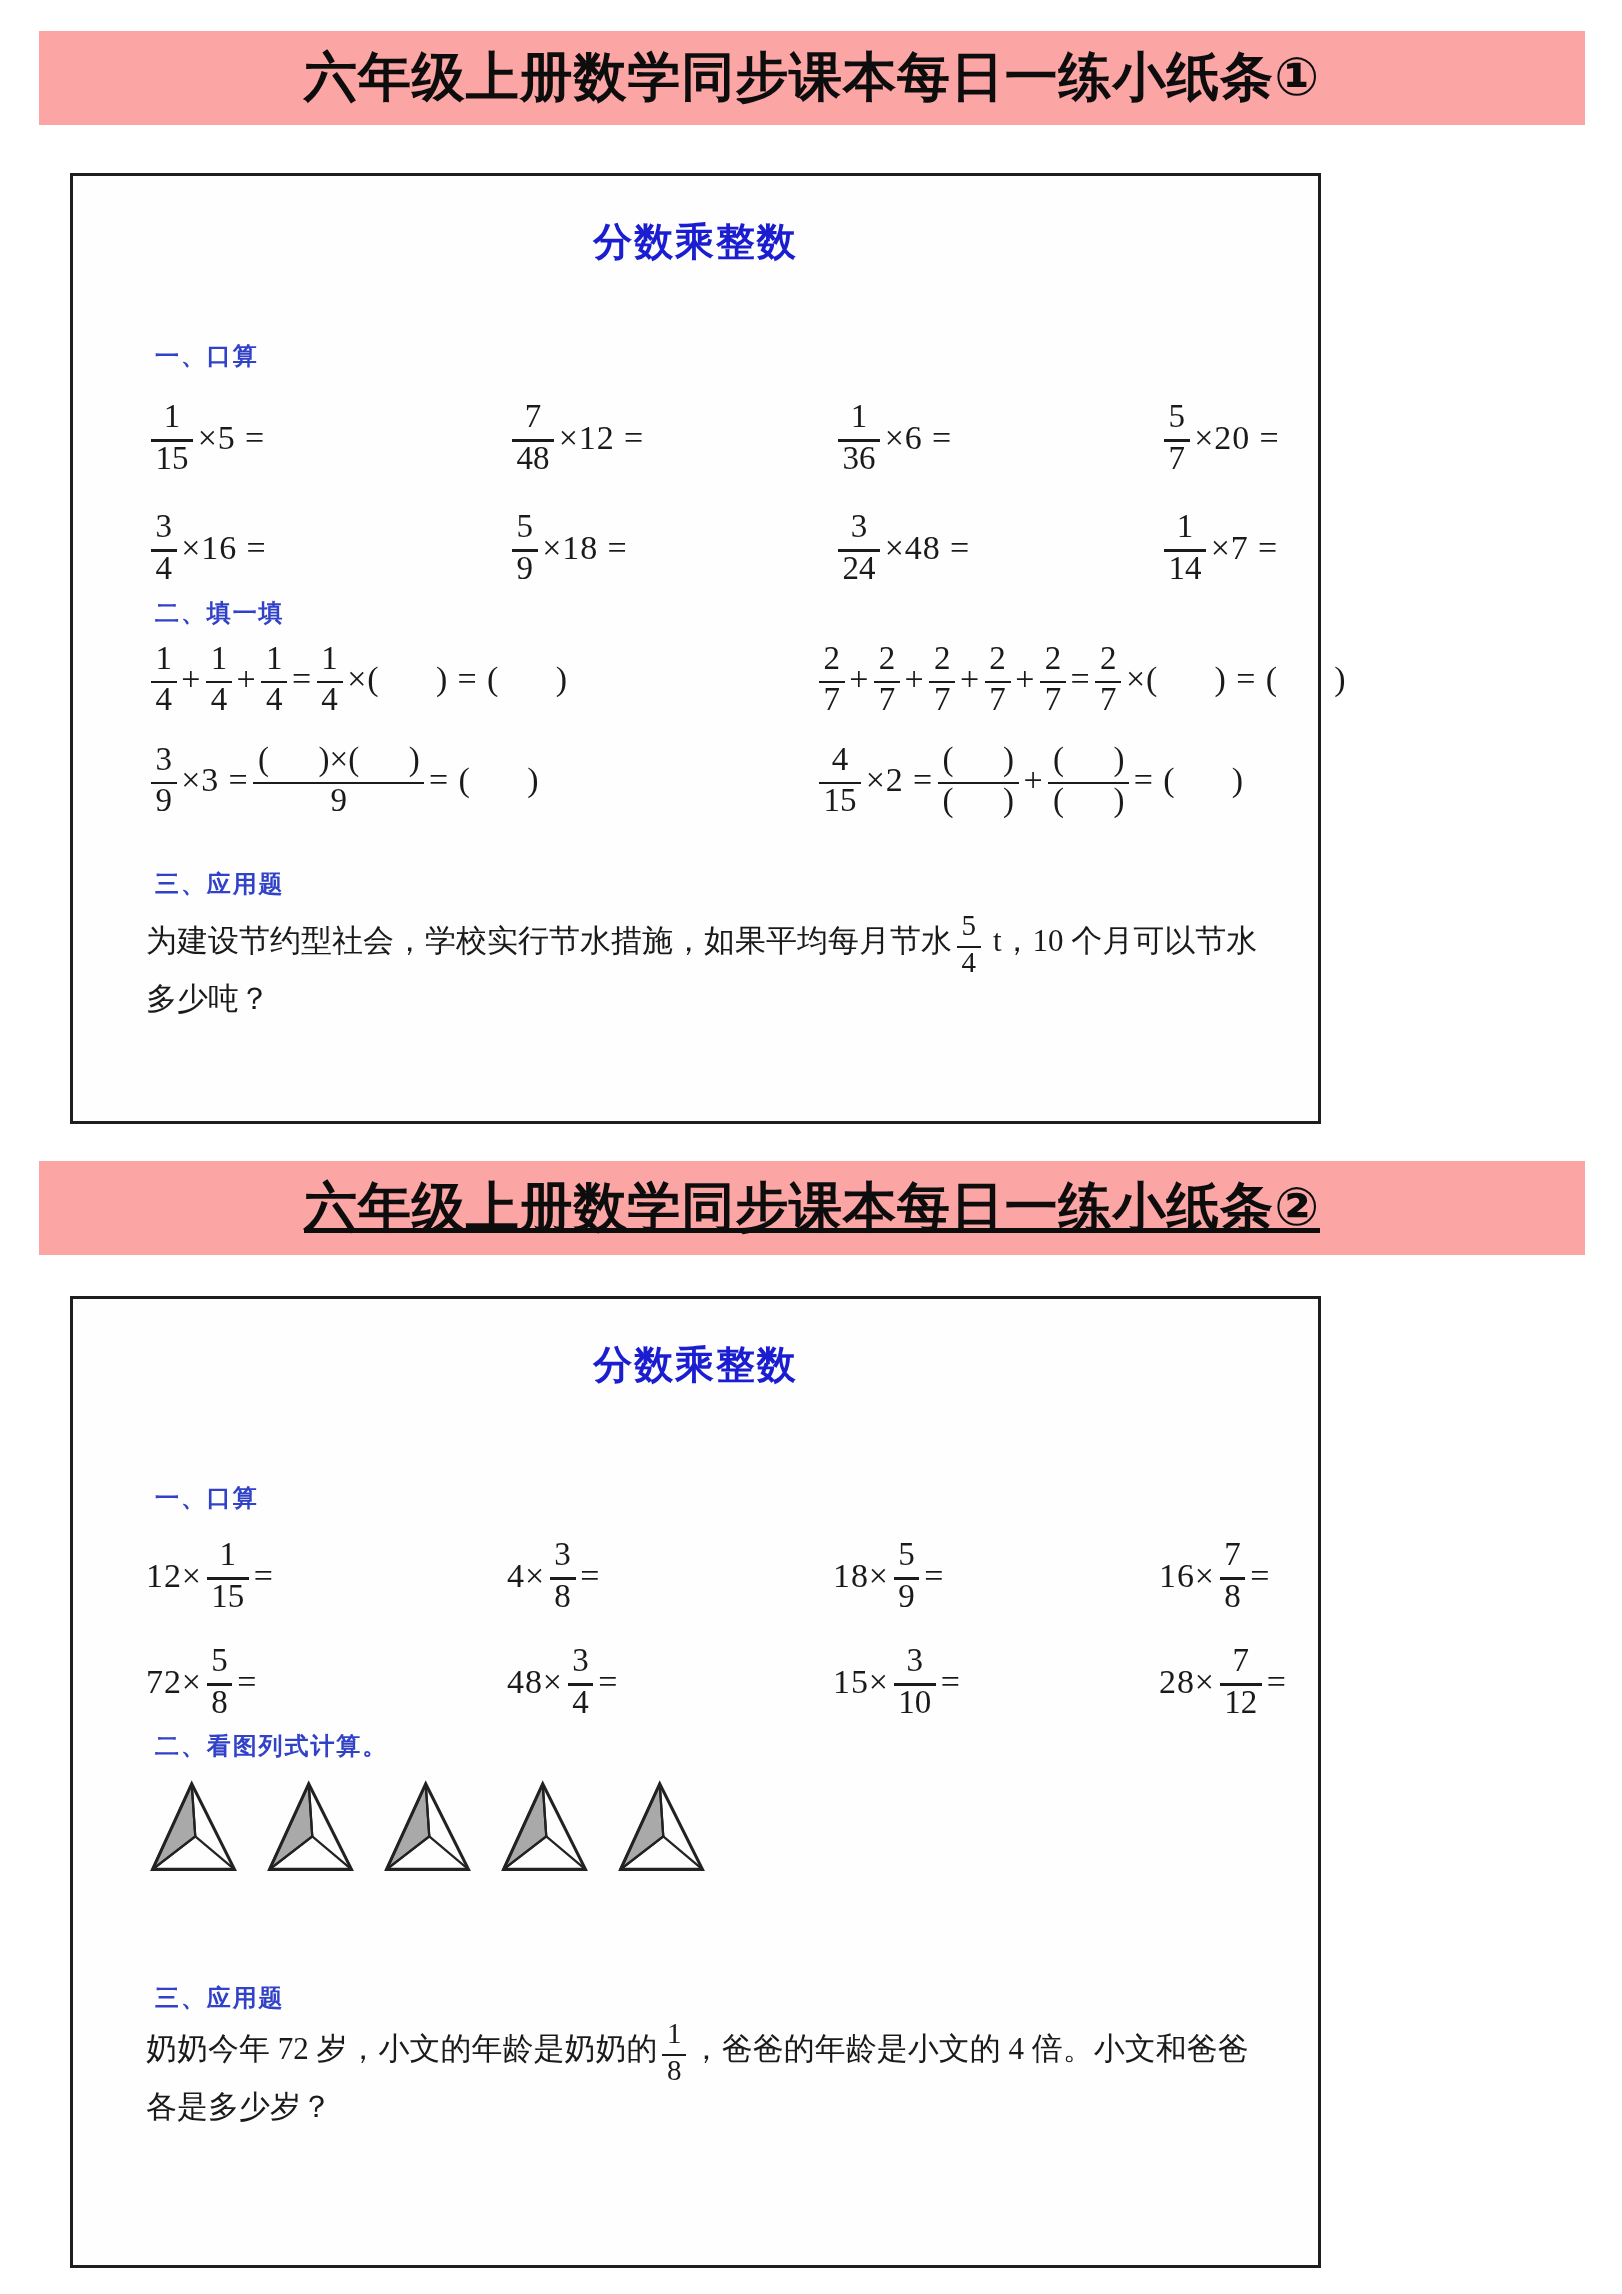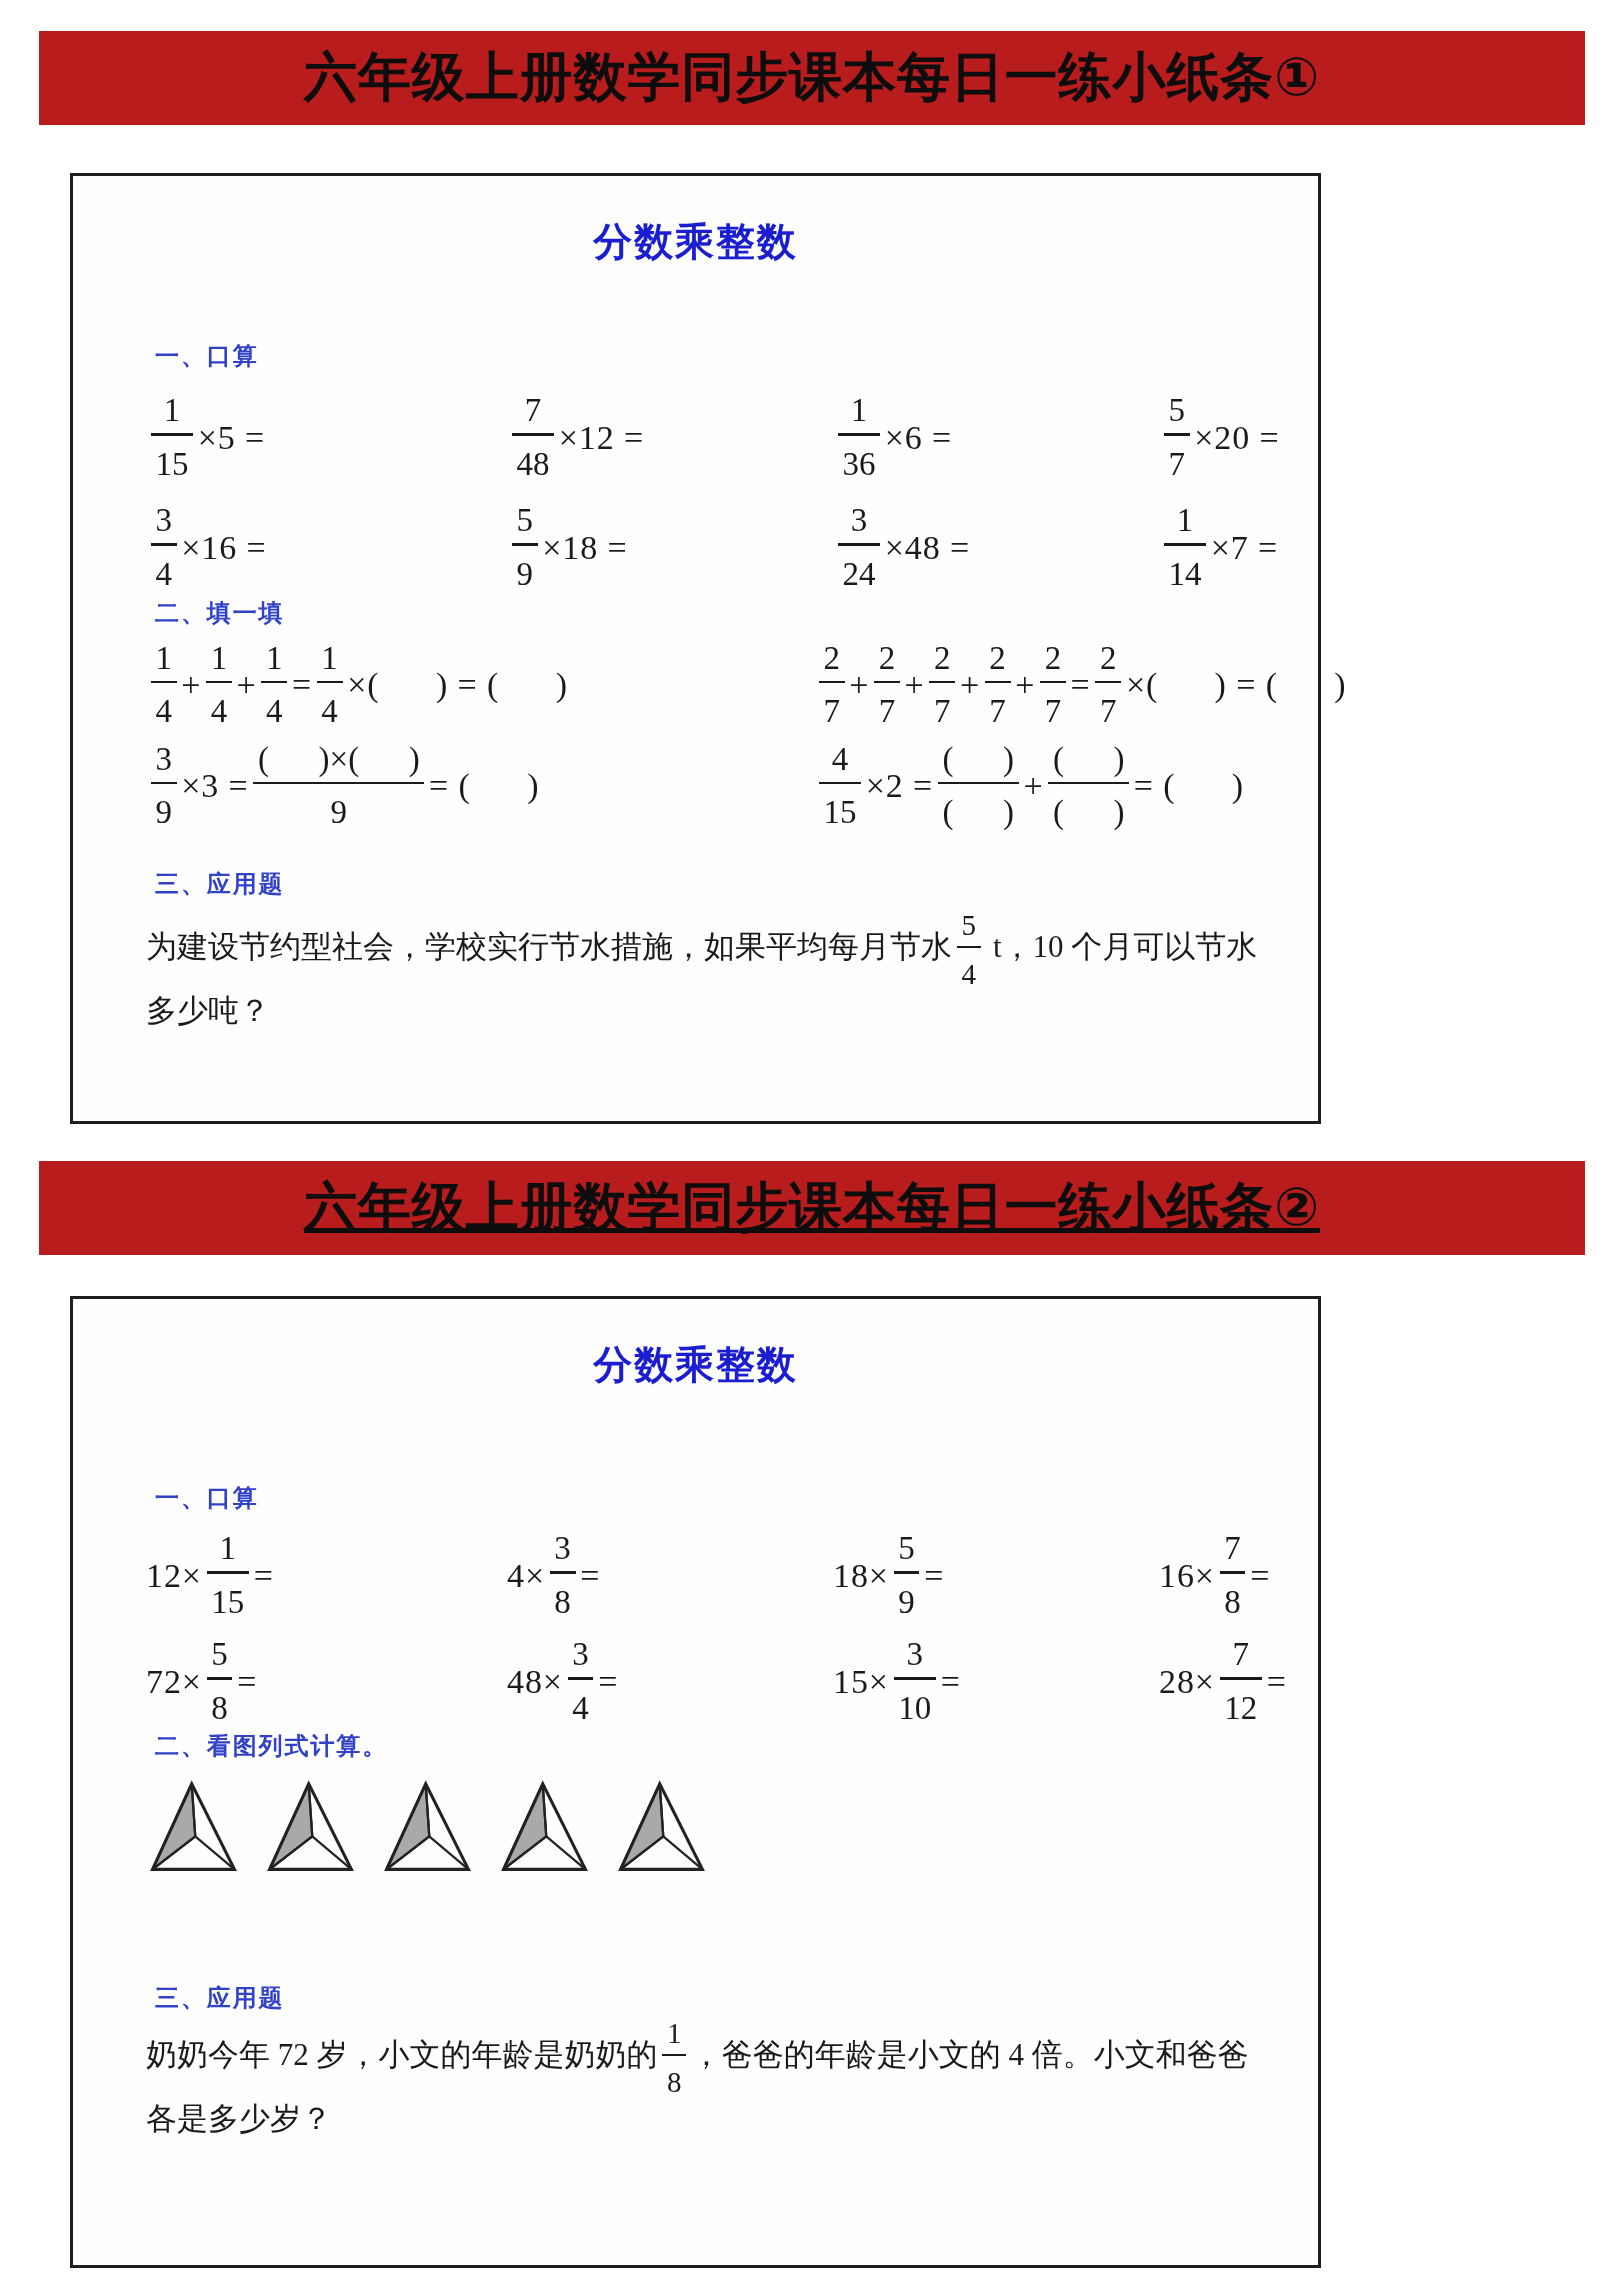--- a/index.html
+++ b/index.html
@@ -6,21 +6,21 @@
   body {
     width:1622px; height:2294px; position:relative;
     background:#ffffff; color:#1a1a1a;
     font-family:"Liberation Serif", serif;
     overflow:hidden;
   }
 
   
   .banner {
     position:absolute; left:39px; right:37px; height:94px;
-    background:#b91c1c;
+    background:#fca5a5;
     display:flex; align-items:center; justify-content:center;
     font-family:"DejaVu Sans", sans-serif;
     font-weight:900; font-size:53px; color:#0d0d0d;
     letter-spacing:0.9px; white-space:nowrap;
   }
   #banner1 { top:31px; }
   #banner2 { top:1161px;text-decoration:underline; }
 
   
   .sheet {
@@ -45,21 +45,21 @@
 
   
   .frac {
     display:inline-flex; flex-direction:column; align-items:center;
     vertical-align:middle; line-height:1; margin:0 4.7px;
   }
   .frac .num, .frac .den {
     font-size:33px; padding:0 4.7px; white-space:pre; text-align:center;
   }
   .frac .num { padding-bottom:5.6px; }
-  .frac .den { padding-top:12px;text-align:right; }
+  .frac .den { padding-top:0;text-align:right; }
   .frac-bar { align-self:stretch; height:2.8px; background:#1b1b1b; }
 
   .word .frac .num, .word .frac .den { font-size:29px; }
 
   .prob { display:flex; align-items:center; height:97px; }
   .op, .lead, .tail, .plus, .eq {
     font-size:34px; white-space:pre; letter-spacing:0.9px;
   }
 
   .oral {

